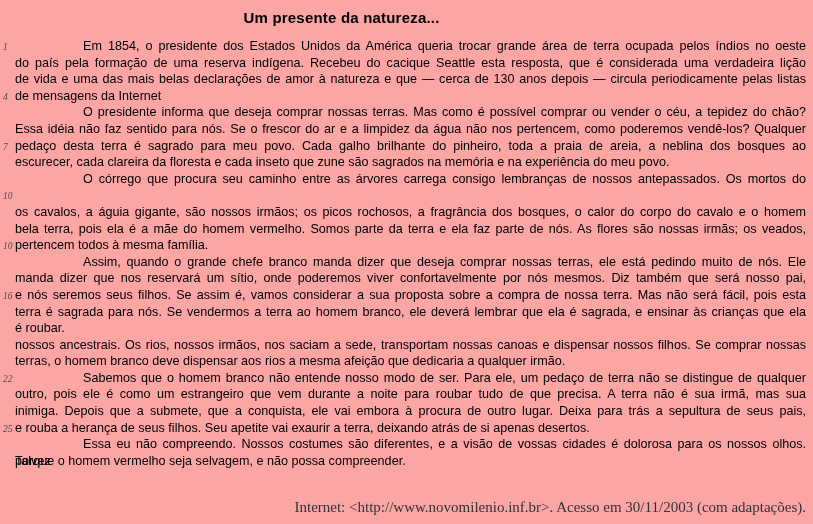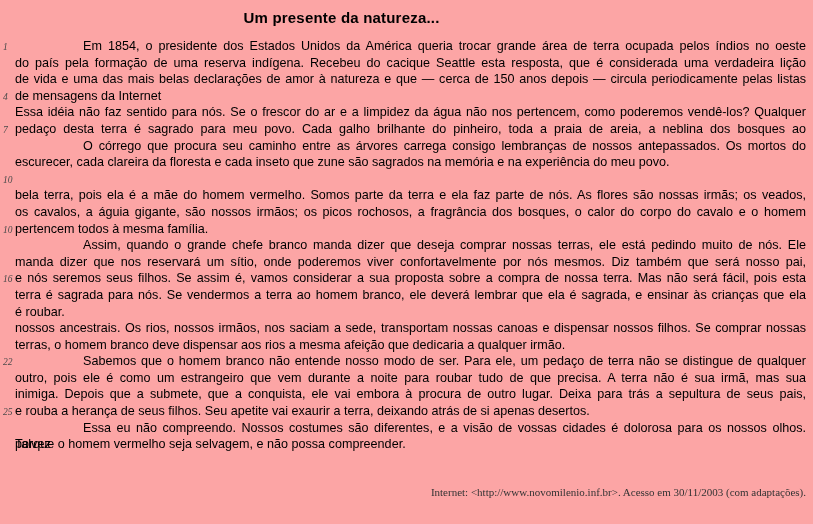--- a/index.html
+++ b/index.html
@@ -50,43 +50,44 @@
     font-style: italic;
     font-size: 9.5px;
     line-height: 16.6px;
     color: #4a4a4a;
     text-align: left;
     text-indent: 0;
   }
   .source {
     position: absolute;
     right: 7px;
-    bottom: 26px;
+    bottom: 8px;
     font-family: "Liberation Serif", serif;
-    font-size: 11px;
+    font-size: 15px;
     color: #333333;
   }
 </style>
 </head>
 <body>
 
 <div class="page">
   <h1 class="title">Um presente da natureza...</h1>
   <div class="doc-body">
       <div class="line first"><span class="lnum">1</span><span class="ltext">Em 1854, o presidente dos Estados Unidos da América queria trocar grande área de terra ocupada pelos índios no oeste</span></div>
       <div class="line"><span class="ltext">do país pela formação de uma reserva indígena. Recebeu do cacique Seattle esta resposta, que é considerada uma verdadeira lição</span></div>
-      <div class="line"><span class="ltext">de vida e uma das mais belas declarações de amor à natureza e que — cerca de 150 anos depois — circula periodicamente pelas listas</span></div>
+      <div class="line"><span class="ltext">de vida e uma das mais belas declarações de amor à natureza e que — cerca de 130 anos depois — circula periodicamente pelas listas</span></div>
       <div class="line last"><span class="lnum">4</span><span class="ltext">de mensagens da Internet</span></div>
+      <div class="line first"><span class="ltext">O presidente informa que deseja comprar nossas terras. Mas como é possível comprar ou vender o céu, a tepidez do chão?</span></div>
       <div class="line"><span class="ltext">Essa idéia não faz sentido para nós. Se o frescor do ar e a limpidez da água não nos pertencem, como poderemos vendê-los? Qualquer</span></div>
       <div class="line"><span class="lnum">7</span><span class="ltext">pedaço desta terra é sagrado para meu povo. Cada galho brilhante do pinheiro, toda a praia de areia, a neblina dos bosques ao</span></div>
+      <div class="line last"><span class="ltext">escurecer, cada clareira da floresta e cada inseto que zune são sagrados na memória e na experiência do meu povo.</span></div>
       <div class="line first"><span class="ltext">O córrego que procura seu caminho entre as árvores carrega consigo lembranças de nossos antepassados. Os mortos do</span></div>
-      <div class="line last"><span class="ltext">escurecer, cada clareira da floresta e cada inseto que zune são sagrados na memória e na experiência do meu povo.</span></div>
       <div class="line"><span class="lnum">10</span></div>
+      <div class="line"><span class="ltext">os cavalos, a águia gigante, são nossos irmãos; os picos rochosos, a fragrância dos bosques, o calor do corpo do cavalo e o homem</span></div>
       <div class="line"><span class="ltext">bela terra, pois ela é a mãe do homem vermelho. Somos parte da terra e ela faz parte de nós. As flores são nossas irmãs; os veados,</span></div>
-      <div class="line"><span class="ltext">os cavalos, a águia gigante, são nossos irmãos; os picos rochosos, a fragrância dos bosques, o calor do corpo do cavalo e o homem</span></div>
       <div class="line last"><span class="lnum">10</span><span class="ltext">pertencem todos à mesma família.</span></div>
       <div class="line first"><span class="ltext">Assim, quando o grande chefe branco manda dizer que deseja comprar nossas terras, ele está pedindo muito de nós. Ele</span></div>
       <div class="line"><span class="ltext">manda dizer que nos reservará um sítio, onde poderemos viver confortavelmente por nós mesmos. Diz também que será nosso pai,</span></div>
       <div class="line"><span class="lnum">16</span><span class="ltext">e nós seremos seus filhos. Se assim é, vamos considerar a sua proposta sobre a compra de nossa terra. Mas não será fácil, pois esta</span></div>
       <div class="line"><span class="ltext">terra é sagrada para nós. Se vendermos a terra ao homem branco, ele deverá lembrar que ela é sagrada, e ensinar às crianças que ela</span></div>
       <div class="line last"><span class="ltext">é roubar.</span></div>
       <div class="line"><span class="ltext">nossos ancestrais. Os rios, nossos irmãos, nos saciam a sede, transportam nossas canoas e dispensar nossos filhos. Se comprar nossas</span></div>
       <div class="line last"><span class="ltext">terras, o homem branco deve dispensar aos rios a mesma afeição que dedicaria a qualquer irmão.</span></div>
       <div class="line first"><span class="lnum">22</span><span class="ltext">Sabemos que o homem branco não entende nosso modo de ser. Para ele, um pedaço de terra não se distingue de qualquer</span></div>
       <div class="line"><span class="ltext">outro, pois ele é como um estrangeiro que vem durante a noite para roubar tudo de que precisa. A terra não é sua irmã, mas sua</span></div>

